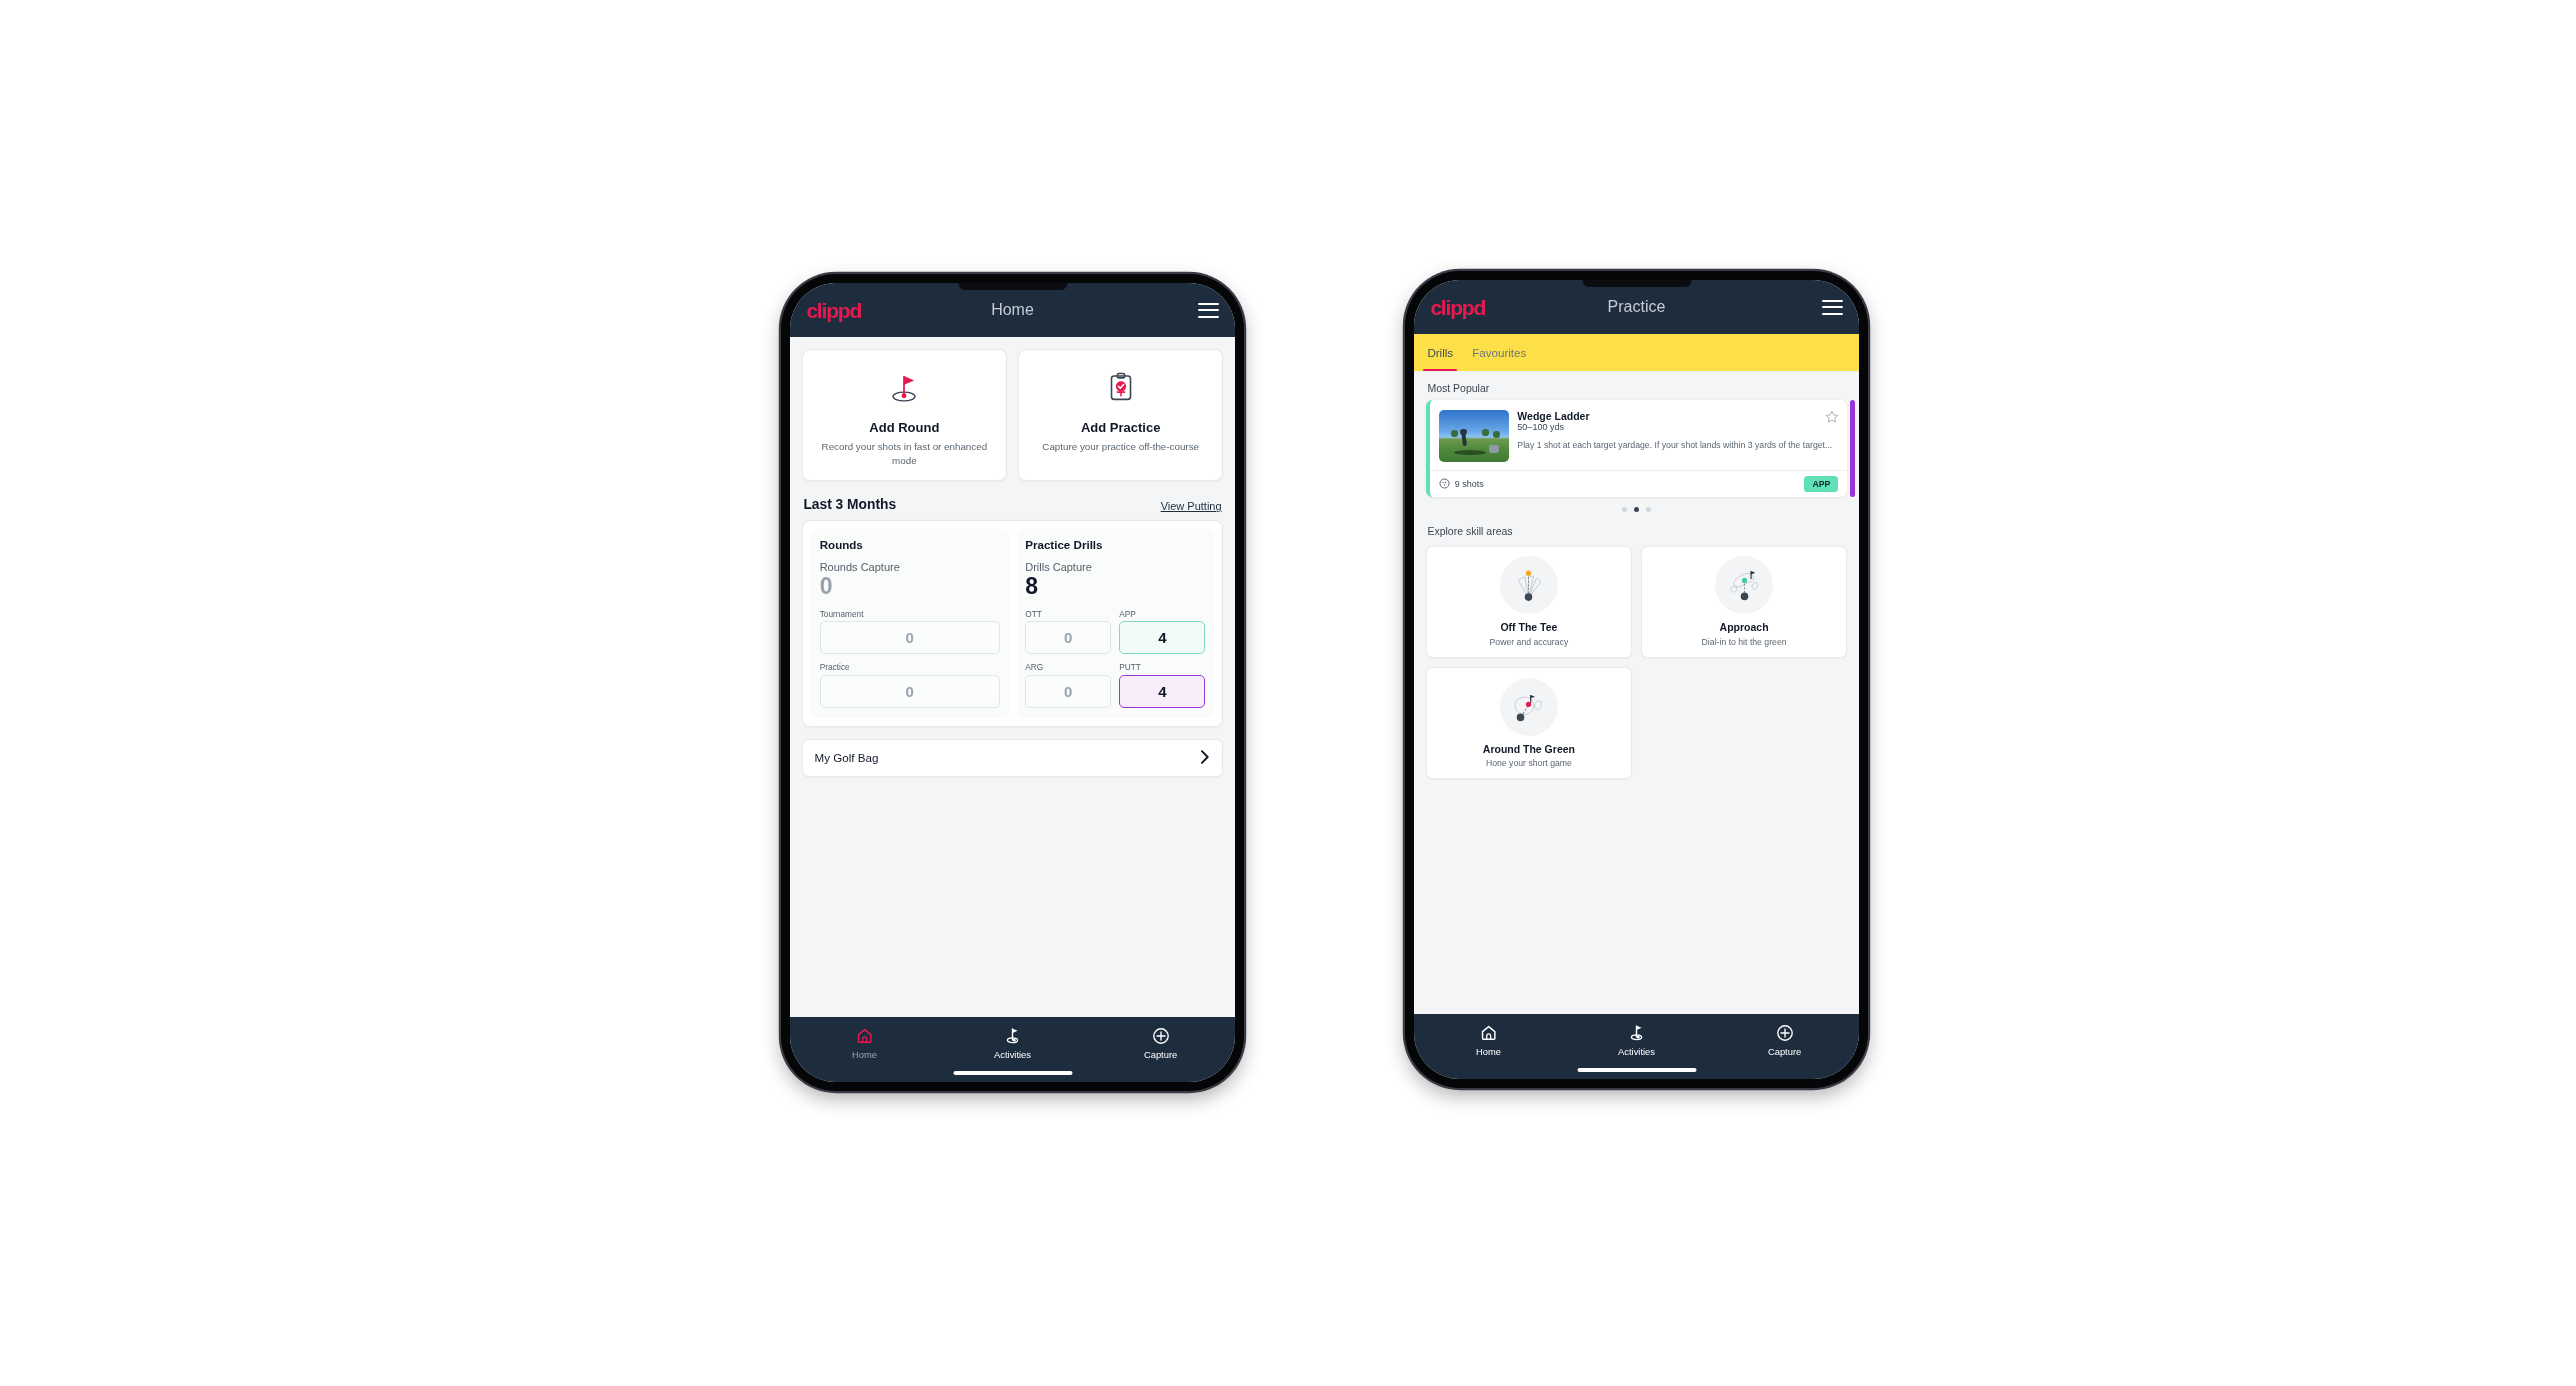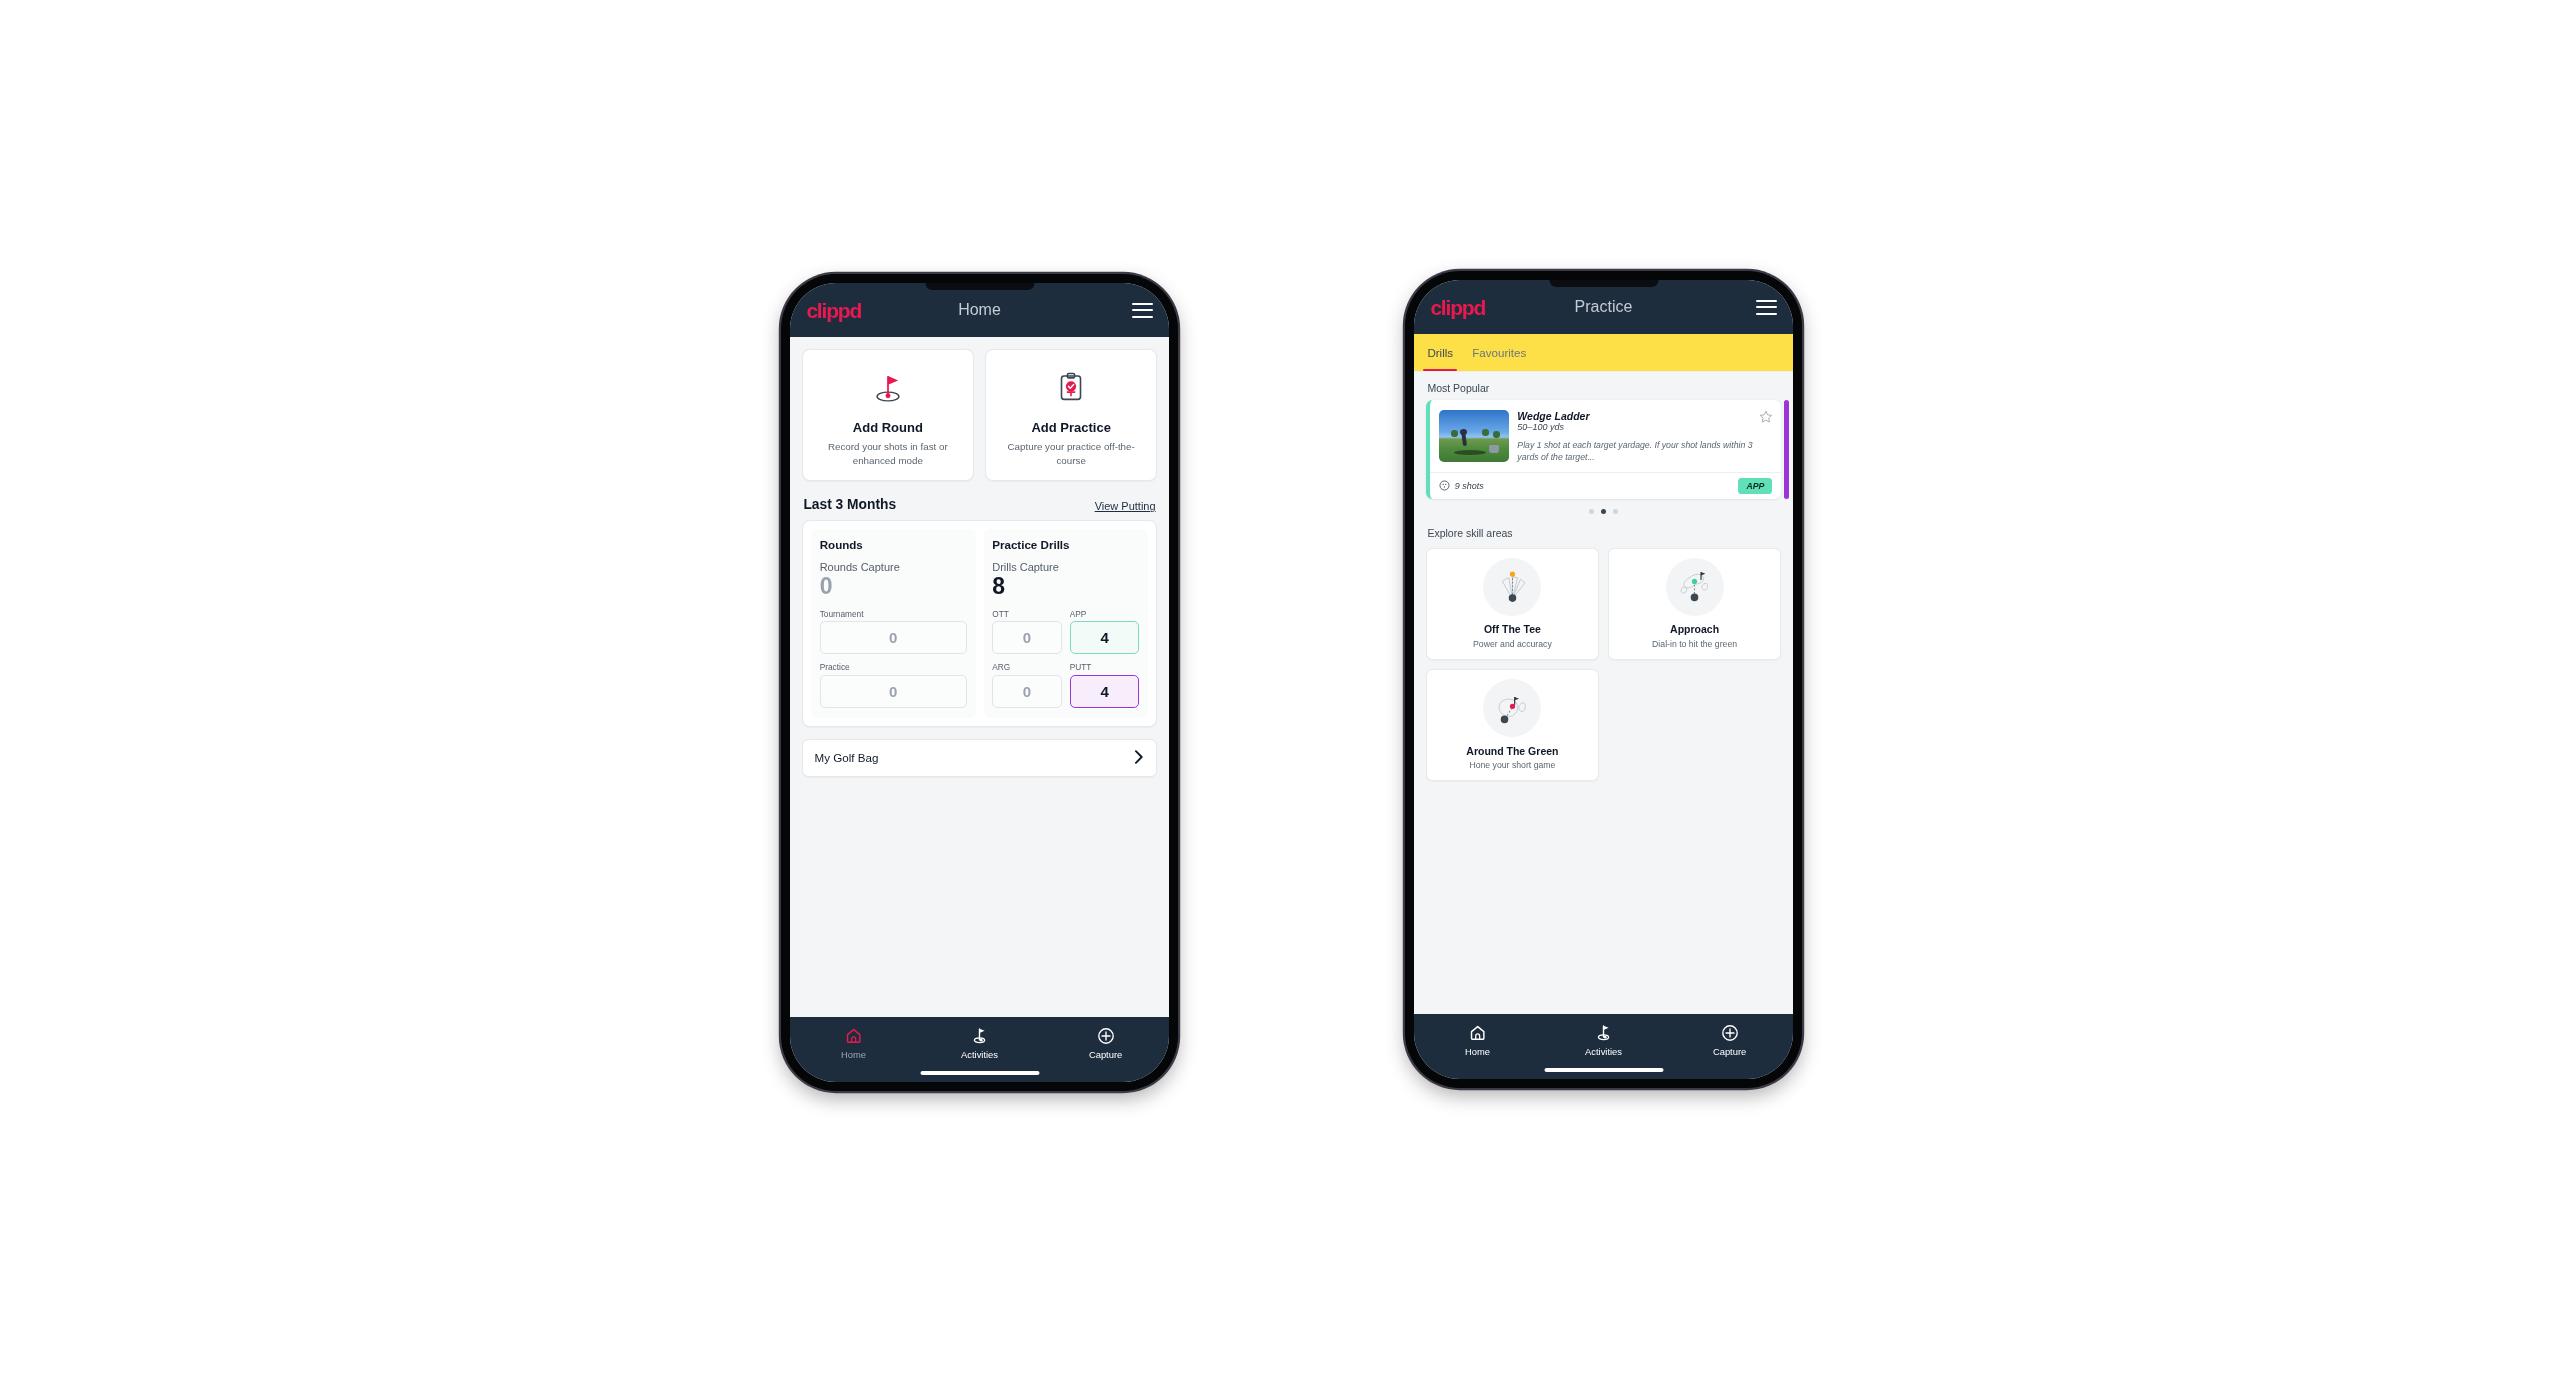--- a/index.html
+++ b/index.html
@@ -7,21 +7,21 @@
     width: 2576px; height: 1386px;
     background: #ffffff;
     font-family: "Liberation Sans", sans-serif;
     overflow: hidden;
   }
   .stage { position: relative; width: 2576px; height: 1386px; }
 
   
   .phone {
     position: absolute;
-    width: 397px; height: 817px;
+    width: 463px; height: 817px;
     background: #050608;
     border-radius: 55px;
     box-shadow: 0 0 0 2.2px #3d3a46, 0 7.2px 19px rgba(0,0,0,.30);
     padding: 9.4px;
   }
   .phone.p1 { left: 781px; top: 274px; }
   .phone.p2 { left: 1405px; top: 271px; }
 
   .screen {
     position: relative;
@@ -150,21 +150,21 @@
   }
 
   .sub-head { font-size: 10.5px; color: #3c4753; padding: 10px 13px 5.8px; }
 
   
   .carousel { position: relative; padding: 0 11.6px; display: flex; }
   .drill-card {
     flex: 1; background: #ffffff; border-radius: 6.5px; overflow: hidden;
     border-left: 4.3px solid #5fe0b8;
     box-shadow: 0 0.7px 2.2px rgba(16,24,40,.08);
-    display: flex; flex-direction: column; font-style: italic;
+    display: flex; flex-direction: column;
   }
   .drill-top { display: flex; gap: 8.7px; padding: 9.4px 8.7px 8.7px; }
   .thumb {
     width: 70px; height: 52px; border-radius: 5px; flex: 0 0 70px;
     background:
       linear-gradient(180deg, #2f74c9 0%, #6aa8e8 42%, #8fc4f0 52%, #6f9a4e 56%, #4e8a3e 75%, #3f7a35 100%);
     position: relative; overflow: hidden;
   }
   .thumb .tree { position:absolute; width:6.5px; height:6.5px; background:#3a6b3a; border-radius:50%; top:40%; }
   .thumb .golfer { position:absolute; width:4.3px; height:14.5px; background:#27313f; left:34%; top:42%; border-radius:2.2px; transform: rotate(-8deg); }

